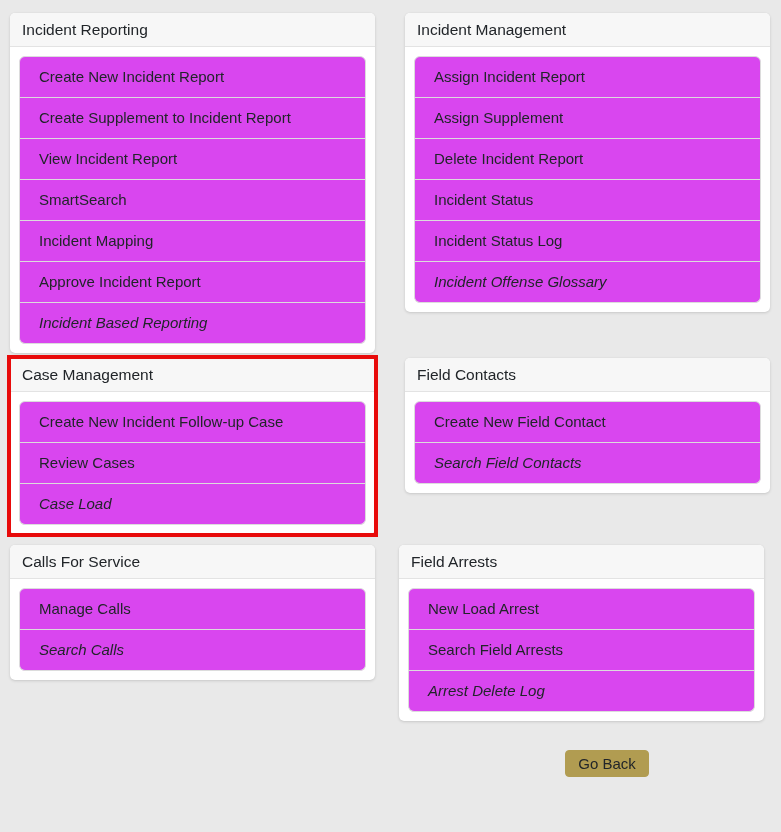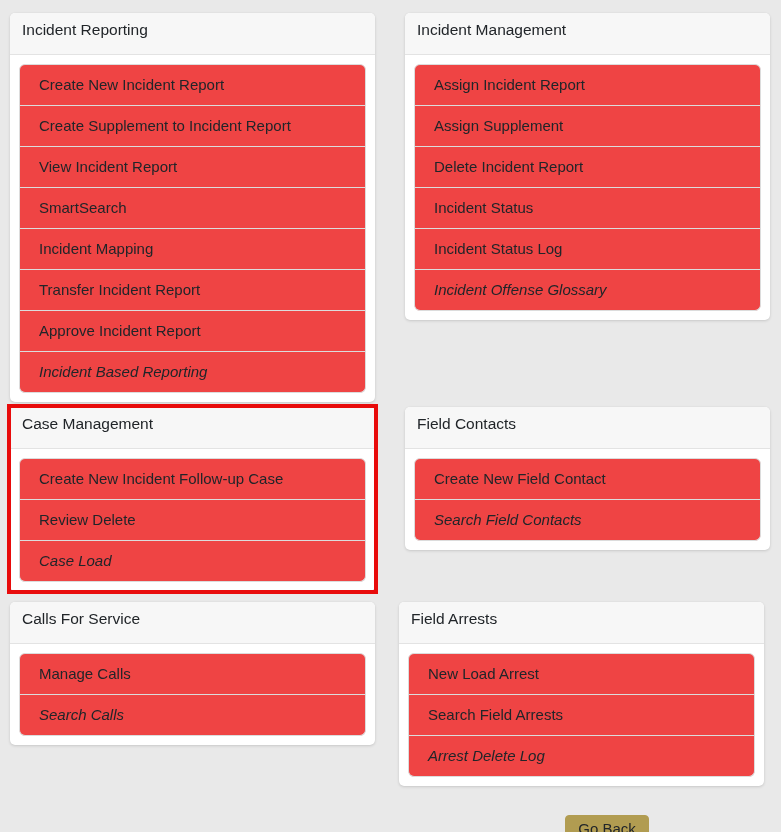--- a/index.html
+++ b/index.html
@@ -35,32 +35,32 @@
 
   .card {
     background: #ffffff;
     border-radius: 5px;
     box-shadow: 0 1px 3px rgba(0,0,0,0.14), 0 0 1px rgba(0,0,0,0.08);
   }
   .card-header {
     background: #f7f7f7;
     border-bottom: 1px solid #e3e3e3;
     border-radius: 5px 5px 0 0;
-    padding: 7px 12px 14px 12px;
+    padding: 7px 12px 6px 12px;
     line-height: 20px;
     font-size: 15.5px;
   }
   .card-body { padding: 9px; }
 
   .list-group { display: block; }
   .list-group-item {
     display: block;
     padding: 8px 19px;
     line-height: 24px;
-    background: #ef4444;
+    background: #d946ef;
     border: 1px solid #dcdcdc;
     border-top-width: 0;
     color: inherit;
     text-decoration: none;
     cursor: pointer;
   }
   .list-group-item:first-child {
     border-top-width: 1px;
     border-top-left-radius: 6px;
     border-top-right-radius: 6px;
@@ -104,21 +104,20 @@
     <div class="col">
       <div class="card">
         <div class="card-header">Incident Reporting</div>
         <div class="card-body">
           <div class="list-group">
             <a class="list-group-item">Create New Incident Report</a>
             <a class="list-group-item">Create Supplement to Incident Report</a>
             <a class="list-group-item">View Incident Report</a>
             <a class="list-group-item">SmartSearch</a>
             <a class="list-group-item">Incident Mapping</a>
-            <a class="list-group-item">Transfer Incident Report</a>
             <a class="list-group-item">Approve Incident Report</a>
             <a class="list-group-item">Incident Based Reporting</a>
           </div>
         </div>
       </div>
     </div>
     <div class="col">
       <div class="card">
         <div class="card-header">Incident Management</div>
         <div class="card-body">
@@ -136,21 +135,21 @@
   </div>
 
   <div class="row row-2">
     <div class="col">
       <div class="highlight-wrap">
         <div class="card">
           <div class="card-header">Case Management</div>
           <div class="card-body">
             <div class="list-group">
               <a class="list-group-item">Create New Incident Follow-up Case</a>
-              <a class="list-group-item">Review Delete</a>
+              <a class="list-group-item">Review Cases</a>
               <a class="list-group-item">Case Load</a>
             </div>
           </div>
         </div>
         <div class="highlight-outline"></div>
       </div>
     </div>
     <div class="col">
       <div class="card">
         <div class="card-header">Field Contacts</div>

